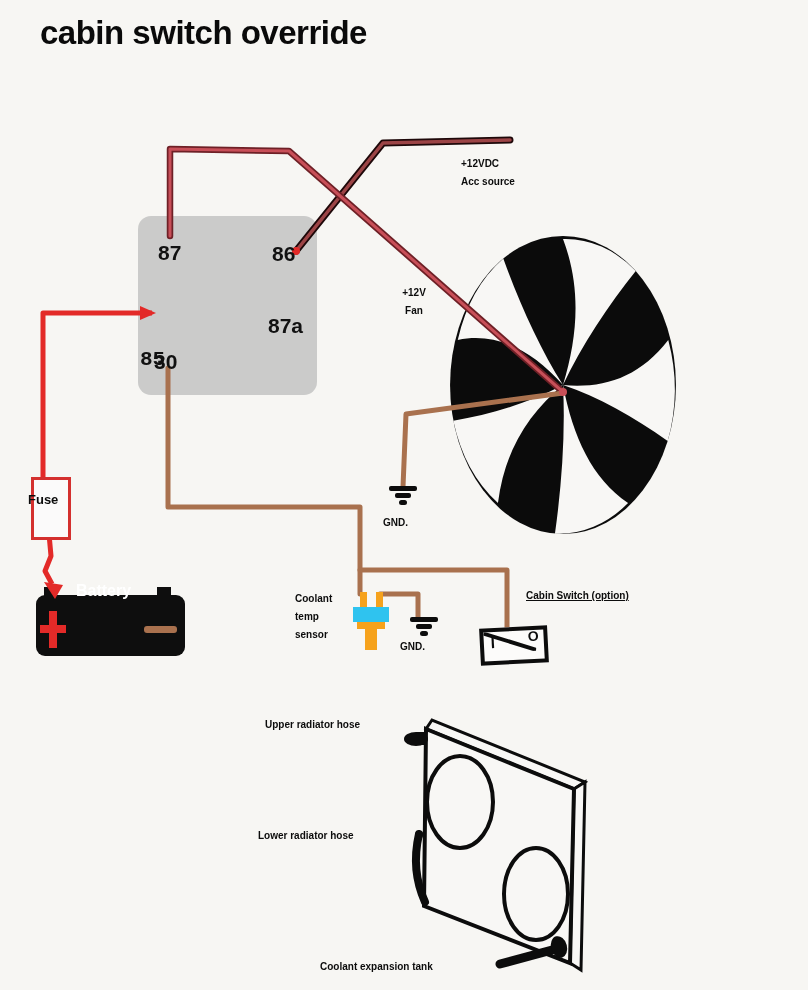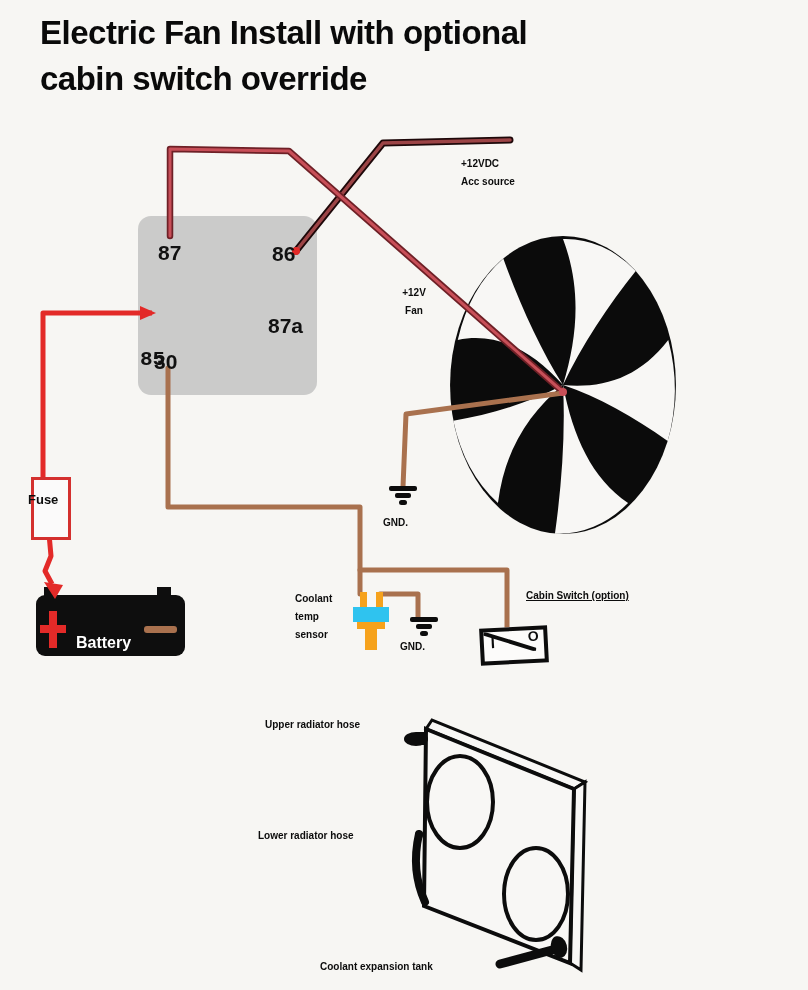--- a/index.html
+++ b/index.html
@@ -11,21 +11,21 @@
   .pin{position:absolute;font-weight:bold;font-size:21px;color:#111;z-index:3;white-space:nowrap;}
   #relay{left:138px;top:216px;width:179px;height:179px;background:var(--relay_fill,#cbcbca);border-radius:13px;z-index:1;}
   #wires{left:0;top:0;z-index:2;}
   #fuse{left:31px;top:477px;width:34px;height:57px;background:#fbfafa;border:3px solid var(--fuse_border,#d4302e);z-index:3;}
   #fuse-label{left:28px;top:491px;font-size:13px;}
   #battery{left:36px;top:595px;width:149px;height:61px;background:var(--battery_fill,#0e0e0e);border-radius:9px;z-index:1;}
   .bat-stub{background:var(--battery_fill,#0e0e0e);z-index:1;}
   #bat-plus-v{left:49px;top:611px;width:8px;height:37px;background:var(--wire_red_bright,#e32a28);z-index:1;}
   #bat-plus-h{left:40px;top:625px;width:26px;height:8px;background:var(--wire_red_bright,#e32a28);z-index:1;}
   #bat-minus{left:144px;top:626px;width:33px;height:7px;background:var(--wire_brown,#a9714e);border-radius:3px;z-index:1;}
-  #battery-label{left:76px;top:634px;color:#fff;font-size:16px;}
+  #battery-label{left:76px;top:582px;color:#fff;font-size:16px;}
   .sensor-part{z-index:3;}
   #switch{left:480px;top:627px;width:60px;height:29px;background:#fcfbfa;border:4px solid #0c0c0c;transform:rotate(-3deg);z-index:3;}
   #switch svg{position:absolute;left:0;top:0;}
   #switch .sw-i{position:absolute;left:7px;top:2px;font-weight:bold;font-size:15px;color:#0c0c0c;}
   #switch .sw-o{position:absolute;right:5px;top:-2px;font-weight:bold;font-size:14px;color:#0c0c0c;}
   
   .w-red{stroke:var(--wire_red_bright,#e32a28);stroke-width:5;fill:none;stroke-linejoin:round;}
   .w-crim-e{stroke:var(--wire_crimson_edge,#6e2026);stroke-width:6.5;fill:none;stroke-linejoin:round;stroke-linecap:round;}
   .w-crim{stroke:var(--wire_crimson,#c84f58);stroke-width:3;fill:none;stroke-linejoin:round;stroke-linecap:round;}
   .w-mar-e{stroke:var(--wire_maroon_edge,#1e0809);stroke-width:7;fill:none;stroke-linejoin:round;stroke-linecap:round;}
@@ -33,21 +33,20 @@
   .w-brown{stroke:var(--wire_brown,#a9714e);stroke-width:5;fill:none;stroke-linejoin:round;stroke-linecap:round;}
   .ink{fill:var(--ink,#0c0c0c);}
   .rad{stroke:var(--ink,#0c0c0c);fill:#f8f7f5;}
 </style>
 </head>
 <body>
 
 <div id="stage">
 
   <div id="title" class="abs">
-    <div>Electric Fan Install with optional</div>
     <div>cabin switch override</div>
   </div>
 
   <div id="relay" class="abs"></div>
   <div class="pin" style="left:158px;top:241px;">87</div>
   <div class="pin" style="left:272px;top:242px;">86</div>
   <div class="pin" style="left:154px;top:302px;margin-top:48px;">30</div>
   <div class="pin" style="left:268px;top:314px;">87a</div>
   <div class="pin" style="left:140px;top:348px;font-family:Liberation Mono, monospace;">85</div>
 

